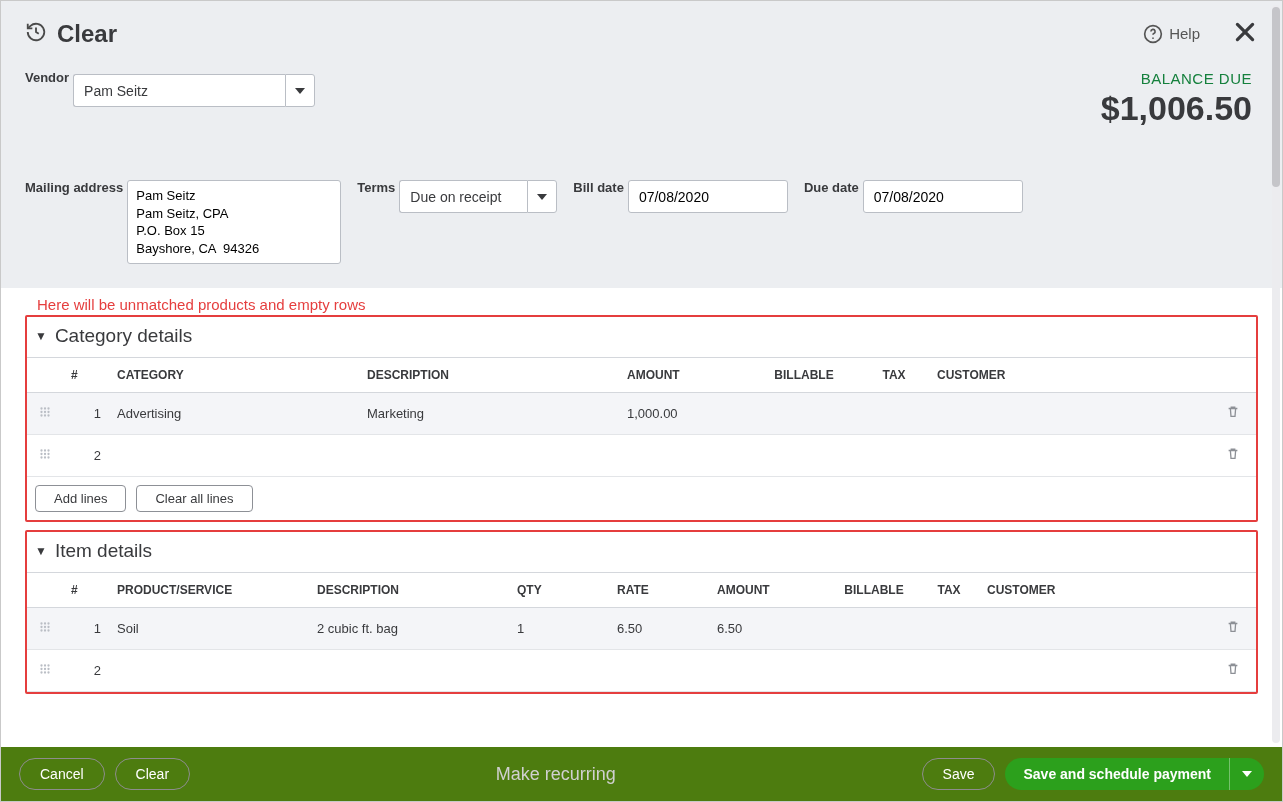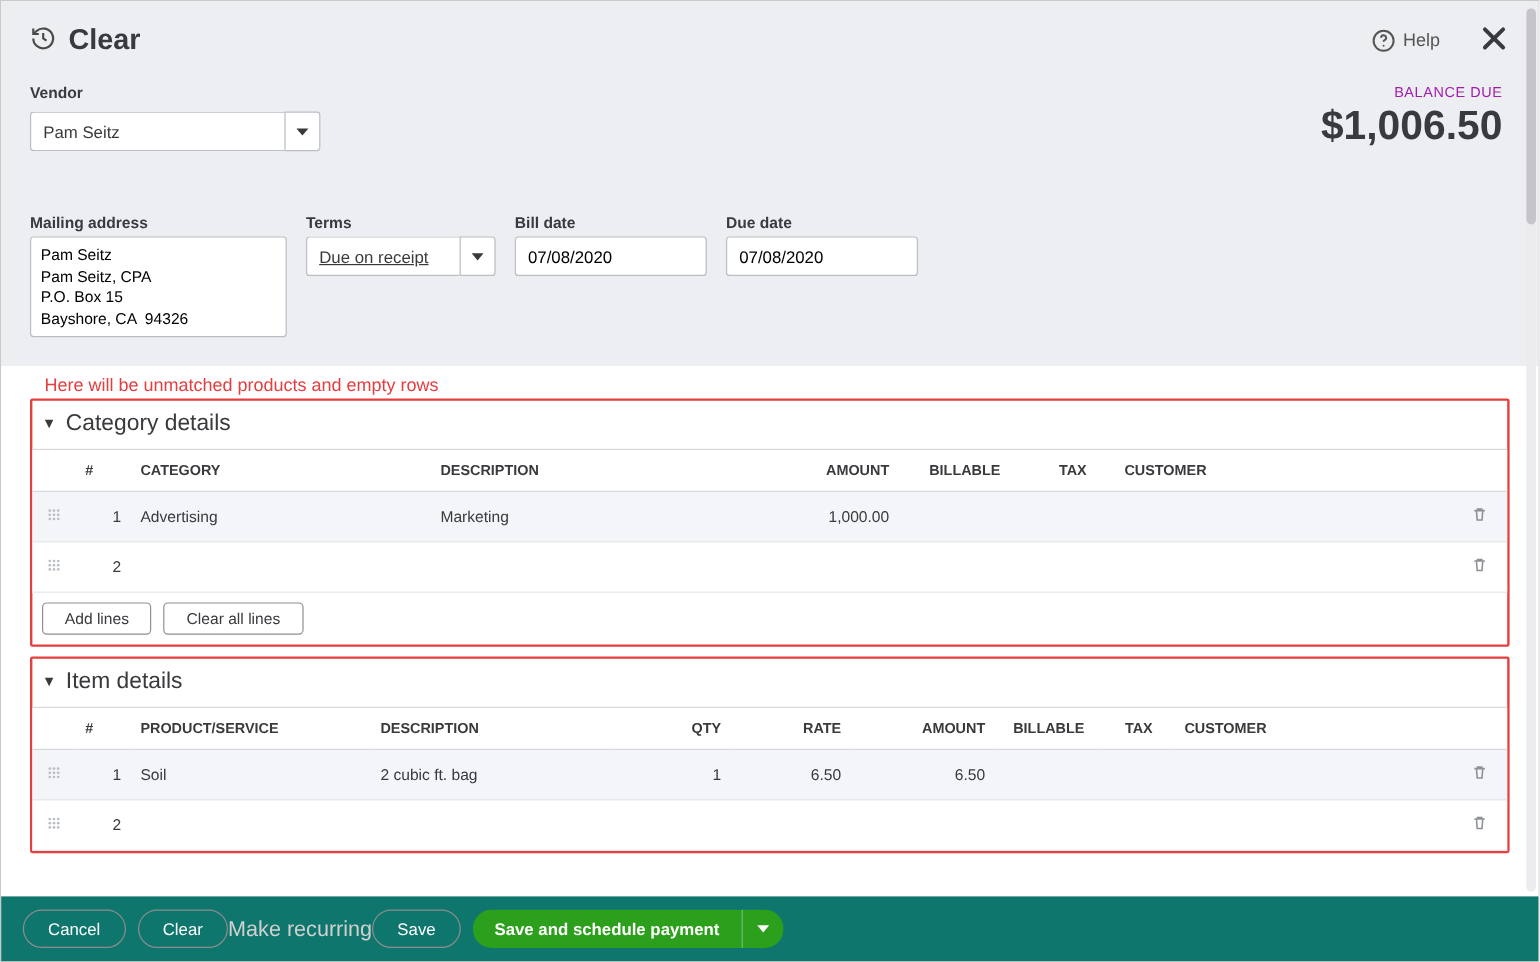--- a/index.html
+++ b/index.html
@@ -38,21 +38,21 @@
   .help-link svg { width: 20px; height: 20px; }
   .close-btn { cursor: pointer; color: #393a3d; }
   .close-btn svg { width: 26px; height: 26px; stroke-width: 3; }
 
   .vendor-balance-row {
     display: flex;
     justify-content: space-between;
     align-items: flex-start;
     margin-top: 22px;
   }
-  .field-group { display: flex; flex-direction: column; gap: 4px; }
+  .field-group { display: flex; flex-direction: row; gap: 4px; }
   .field-label { font-size: 13px; font-weight: 600; color: #393a3d; }
   .vendor-select {
     display: flex;
     width: 242px;
     height: 33px;
     margin-top: 4px;
   }
   .vendor-select .sel-main {
     flex: 1;
     border: 1px solid #babec5;
@@ -69,21 +69,21 @@
     border: 1px solid #babec5;
     border-radius: 0 3px 3px 0;
     background: #fff;
     display: flex;
     align-items: center;
     justify-content: center;
   }
   .sel-caret svg { width: 10px; height: 10px; }
 
   .balance-block { text-align: right; margin-right: 6px; }
-  .balance-label { font-size: 12px; color: #a21caf; letter-spacing: .5px; }
+  .balance-label { font-size: 15px; color: #15803d; letter-spacing: .5px; }
   .balance-amount { font-size: 34px; font-weight: 700; color: #393a3d; margin-top: 2px; }
 
   .fields-row {
     display: flex;
     gap: 16px;
     margin-top: 52px;
     padding-bottom: 24px;
     align-items: flex-start;
   }
   .mailing {
@@ -91,21 +91,21 @@
     border: 1px solid #babec5;
     border-radius: 3px;
     background: #fff;
     padding: 6px 8px;
     font-size: 13px;
     line-height: 1.35;
     white-space: pre-line;
     resize: none;
     font-family: inherit;
   }
-  .terms-select { display: flex; width: 158px; height: 33px; text-decoration: underline; }
+  .terms-select { display: flex; width: 158px; height: 33px; }
   .terms-select .sel-main {
     flex:1; border:1px solid #babec5; border-right:none; border-radius:3px 0 0 3px;
     background:#fff; display:flex; align-items:center; padding:0 10px; font-size:14px;
   }
   .terms-select .sel-caret {
     width:30px; border:1px solid #babec5; border-radius:0 3px 3px 0; background:#fff;
     display:flex; align-items:center; justify-content:center;
   }
   .txt-input {
     width: 160px; height: 33px;
@@ -153,21 +153,21 @@
   table.line-table th {
     text-align: left;
     font-weight: 700;
     font-size: 12px;
     color: #393a3d;
     padding: 10px 8px;
     border-top: 1px solid #d4d7dc;
     border-bottom: 1px solid #d4d7dc;
     background: #fff;
   }
-  table.line-table th.num, table.line-table td.num { text-align: right; }
+  table.line-table th.num, table.line-table td.num { text-align: left; }
   table.line-table td {
     padding: 12px 8px;
     border-bottom: 1px solid #e3e5e8;
     vertical-align: middle;
   }
   table.line-table tbody tr:nth-child(odd) td { background: #f4f5f8; }
   table.line-table tbody tr:nth-child(even) td { background: #fff; }
   .col-grip { width: 36px; text-align:center; color:#babec5; }
   .col-idx { width: 46px; text-align:right; padding-right:12px; }
   .col-del { width: 46px; text-align:center; color:#8d9096; }
@@ -178,26 +178,27 @@
     border: 1px solid #8d9096;
     background: #fff;
     color: #393a3d;
     border-radius: 4px;
     padding: 5px 18px;
     font-size: 13px;
     cursor: pointer;
   }
 
   .footer {
-    background: #0f766e;
+    background: #4d7c0f;
     color: #fff;
     height: 54px;
     display: flex;
     align-items: center;
     padding: 0 18px;
+    justify-content: space-between;
   }
   .footer-left, .footer-right { display:flex; align-items:center; gap:10px; }
   .f-btn {
     border: 1px solid #8d8d8d;
     background: transparent;
     color: #fff;
     border-radius: 18px;
     padding: 7px 20px;
     font-size: 14px;
     cursor: pointer;

